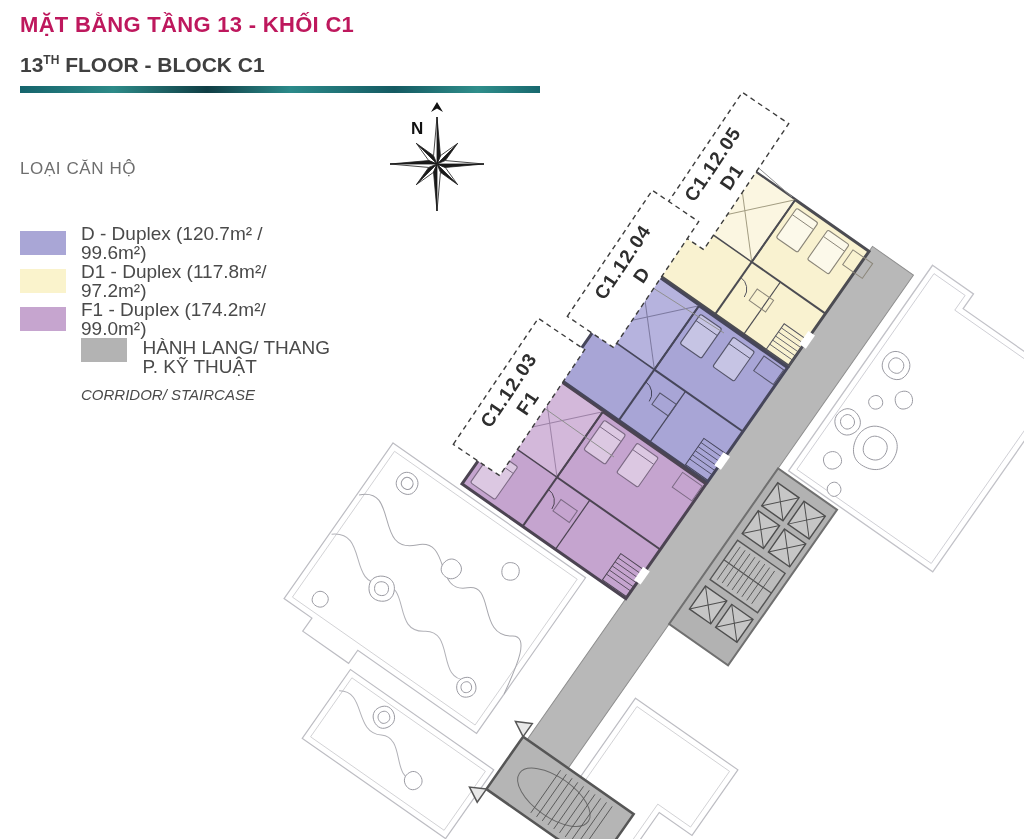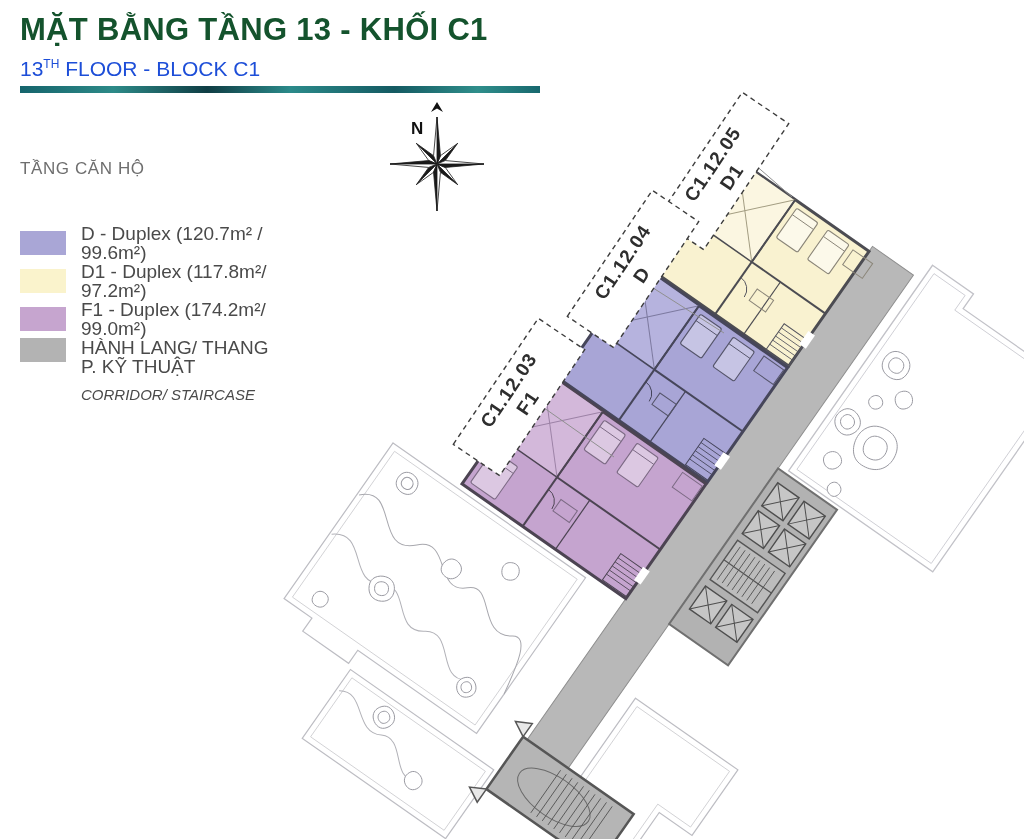--- a/index.html
+++ b/index.html
@@ -1,48 +1,48 @@
 <!DOCTYPE html>
 <html><head>
 <meta charset="utf-8">
 <style>
   html,body{margin:0;padding:0;background:#fff;}
   body{width:1024px;height:839px;overflow:hidden;position:relative;
        font-family:"Liberation Sans",sans-serif;}
   .header{position:absolute;left:20px;top:12px;}
-  .title{font-size:31px;font-weight:700;color:#14532d;letter-spacing:.3px;}
-  .subtitle{font-size:21px;font-weight:400;color:#1d4ed8;margin-top:9px;}
+  .title{font-size:22px;font-weight:700;color:#be185d;letter-spacing:.3px;}
+  .subtitle{font-size:21px;font-weight:700;color:#404040;margin-top:15px;}
   .subtitle sup{font-size:12px;}
   .accent-bar{position:absolute;left:20px;top:86px;width:520px;height:7px;
     background:linear-gradient(90deg,#15646c,#2d8a88 18%,#0f3d44 36%,#2b8a8a 52%,#145a62 72%,#2f8e8b 88%,#17686e);}
   .legend{position:absolute;left:20px;top:157px;width:310px;}
   .legend-heading{font-size:17px;color:#6e6e6e;letter-spacing:.6px;line-height:23px;}
   .legend-row{display:flex;align-items:center;}
   .legend-row.first{margin-top:44px;}
-  .legend-row.top{align-items:flex-start;}
+  .legend-row.top{align-items:flex-start;justify-content:flex-end;}
   .swatch{width:46px;height:24px;flex:0 0 46px;margin-right:15px;}
   .legend-label{font-size:19px;color:#4a4a4a;line-height:19px;}
   .legend-en{margin-left:61px;margin-top:9px;font-size:15px;color:#4a4a4a;line-height:20px;font-style:italic;}
   svg{position:absolute;left:0;top:0;}
   .ucode{font-family:"Liberation Sans",sans-serif;font-size:19px;font-weight:700;
          fill:#2e2e2e;text-anchor:middle;letter-spacing:1px;}
   .nletter{font-family:"Liberation Sans",sans-serif;font-size:17px;font-weight:700;fill:#111;}
 </style>
 </head>
 <body>
 
 <div class="header">
   <div class="title">MẶT BẰNG TẦNG 13 - KHỐI C1</div>
   <div class="subtitle"><span>13</span><sup>TH</sup><span> FLOOR - BLOCK C1</span></div>
 </div>
 <div class="accent-bar"></div>
 
 <div class="legend">
   <div class="legend-heading">
-    <div>TẦNG CĂN HỘ</div>
+    <div>LOẠI CĂN HỘ</div>
   </div>
   <div class="legend-row first">
     <span class="swatch" style="background-color: rgb(169, 166, 214);"></span>
     <span class="legend-label">D - Duplex (120.7m² / 99.6m²)</span>
   </div>
   <div class="legend-row">
     <span class="swatch" style="background-color: rgb(250, 243, 204);"></span>
     <span class="legend-label">D1 - Duplex (117.8m²/ 97.2m²)</span>
   </div>
   <div class="legend-row">

